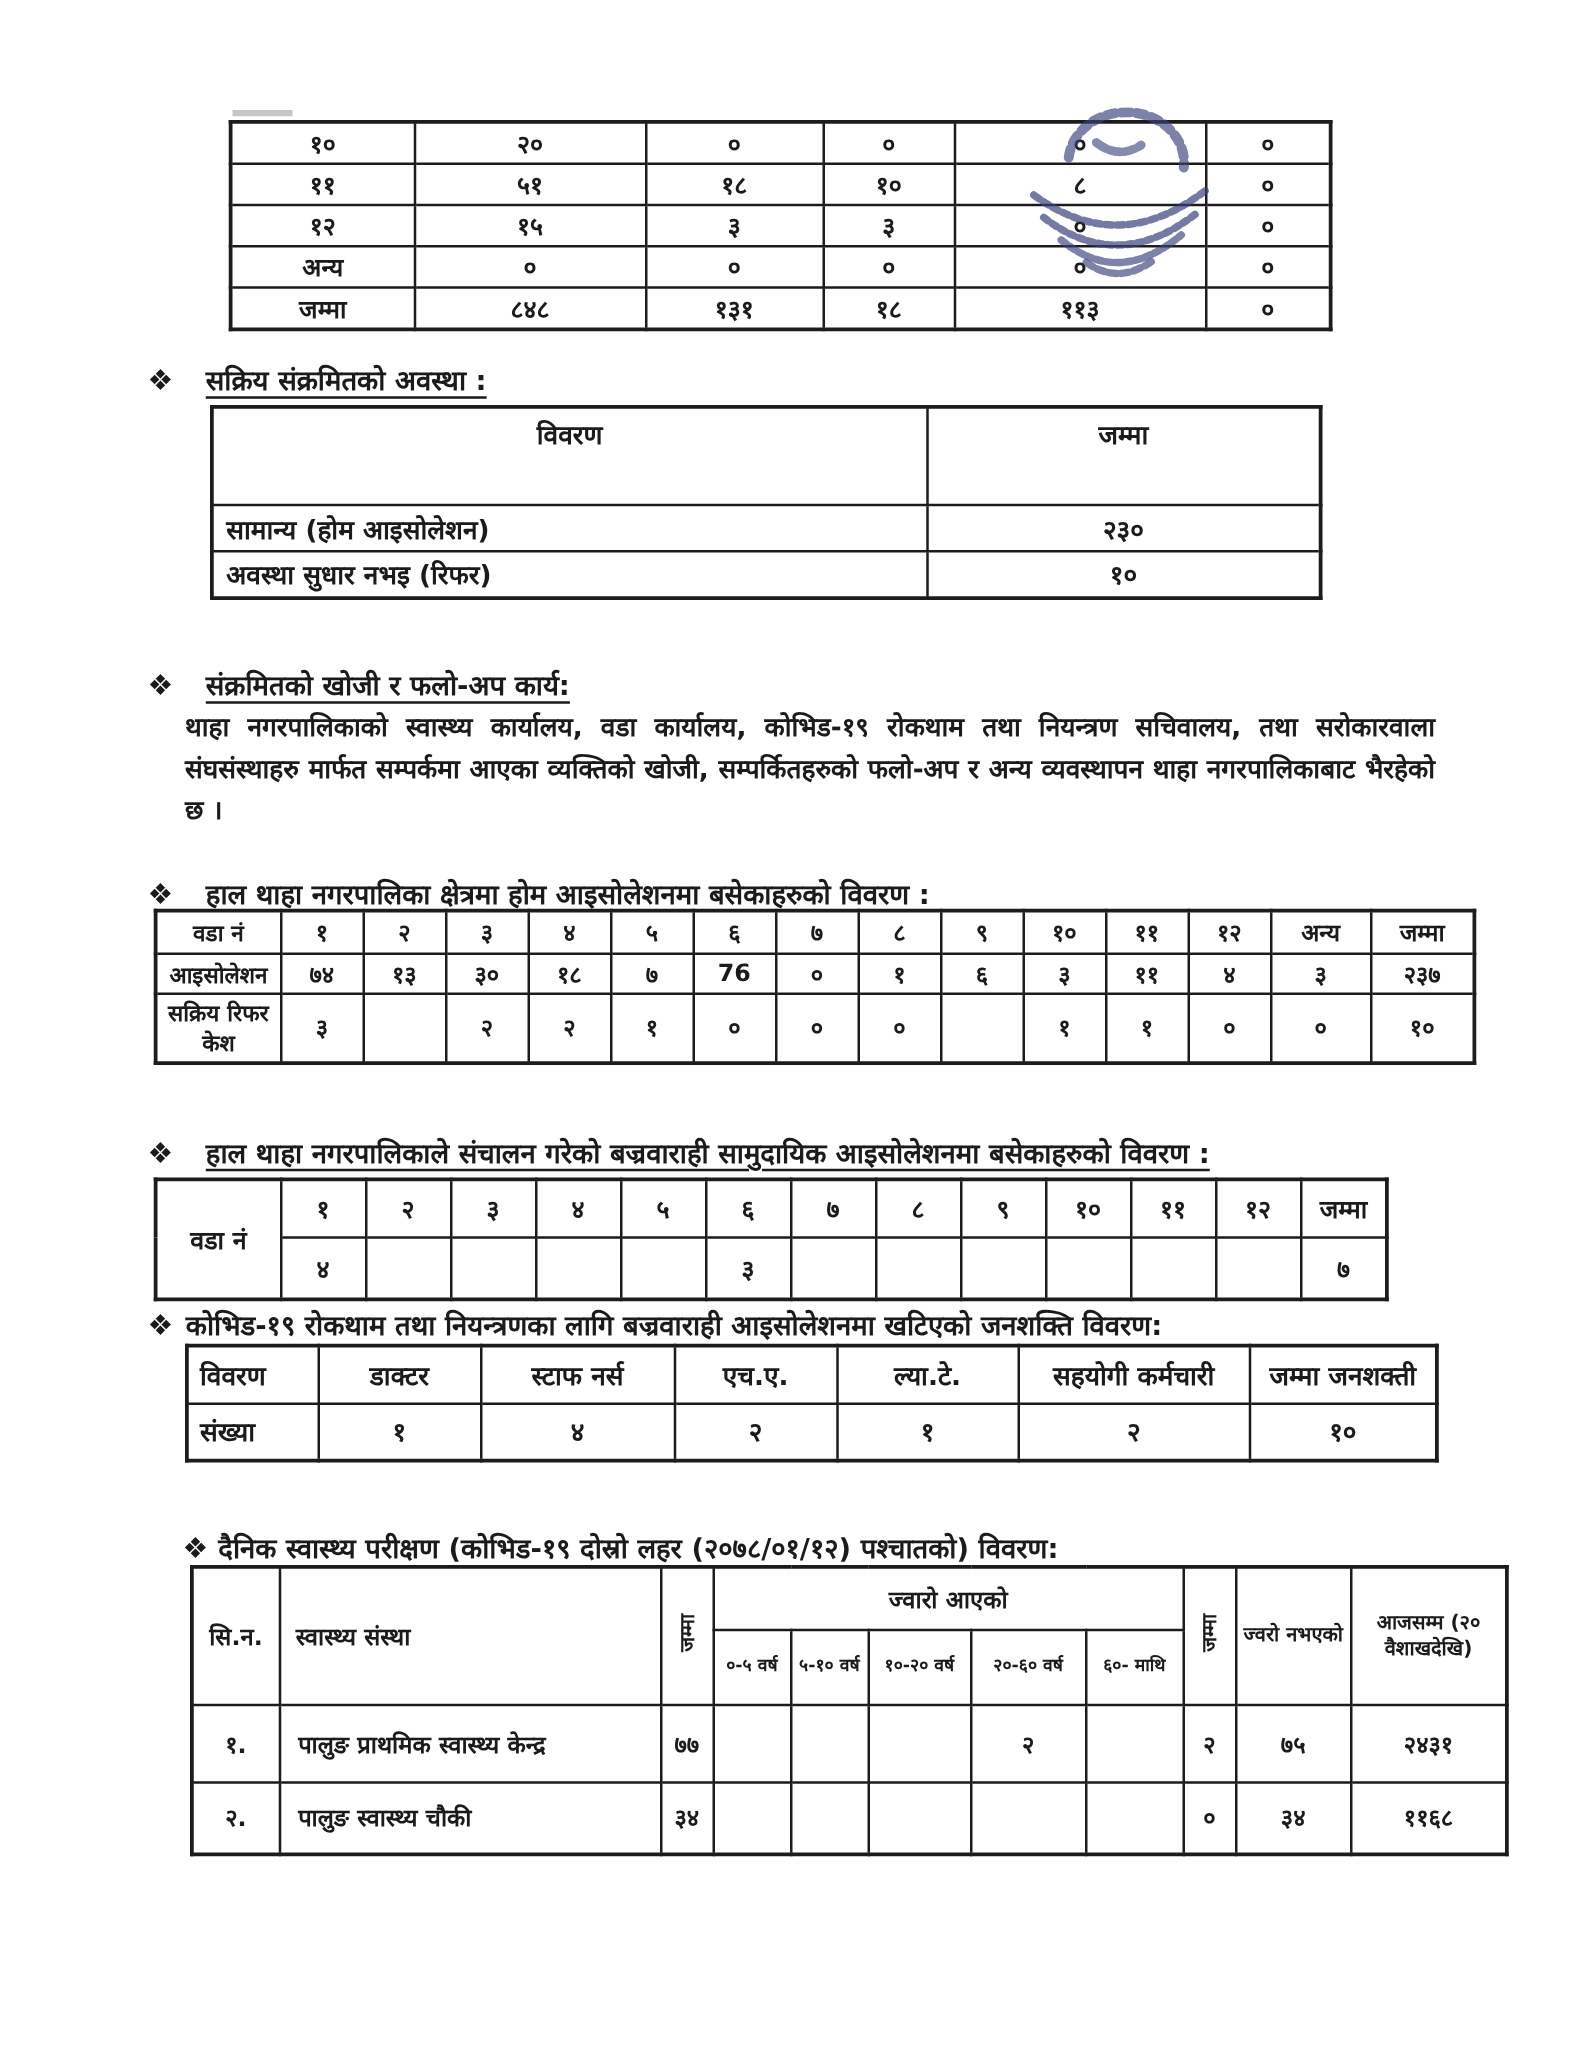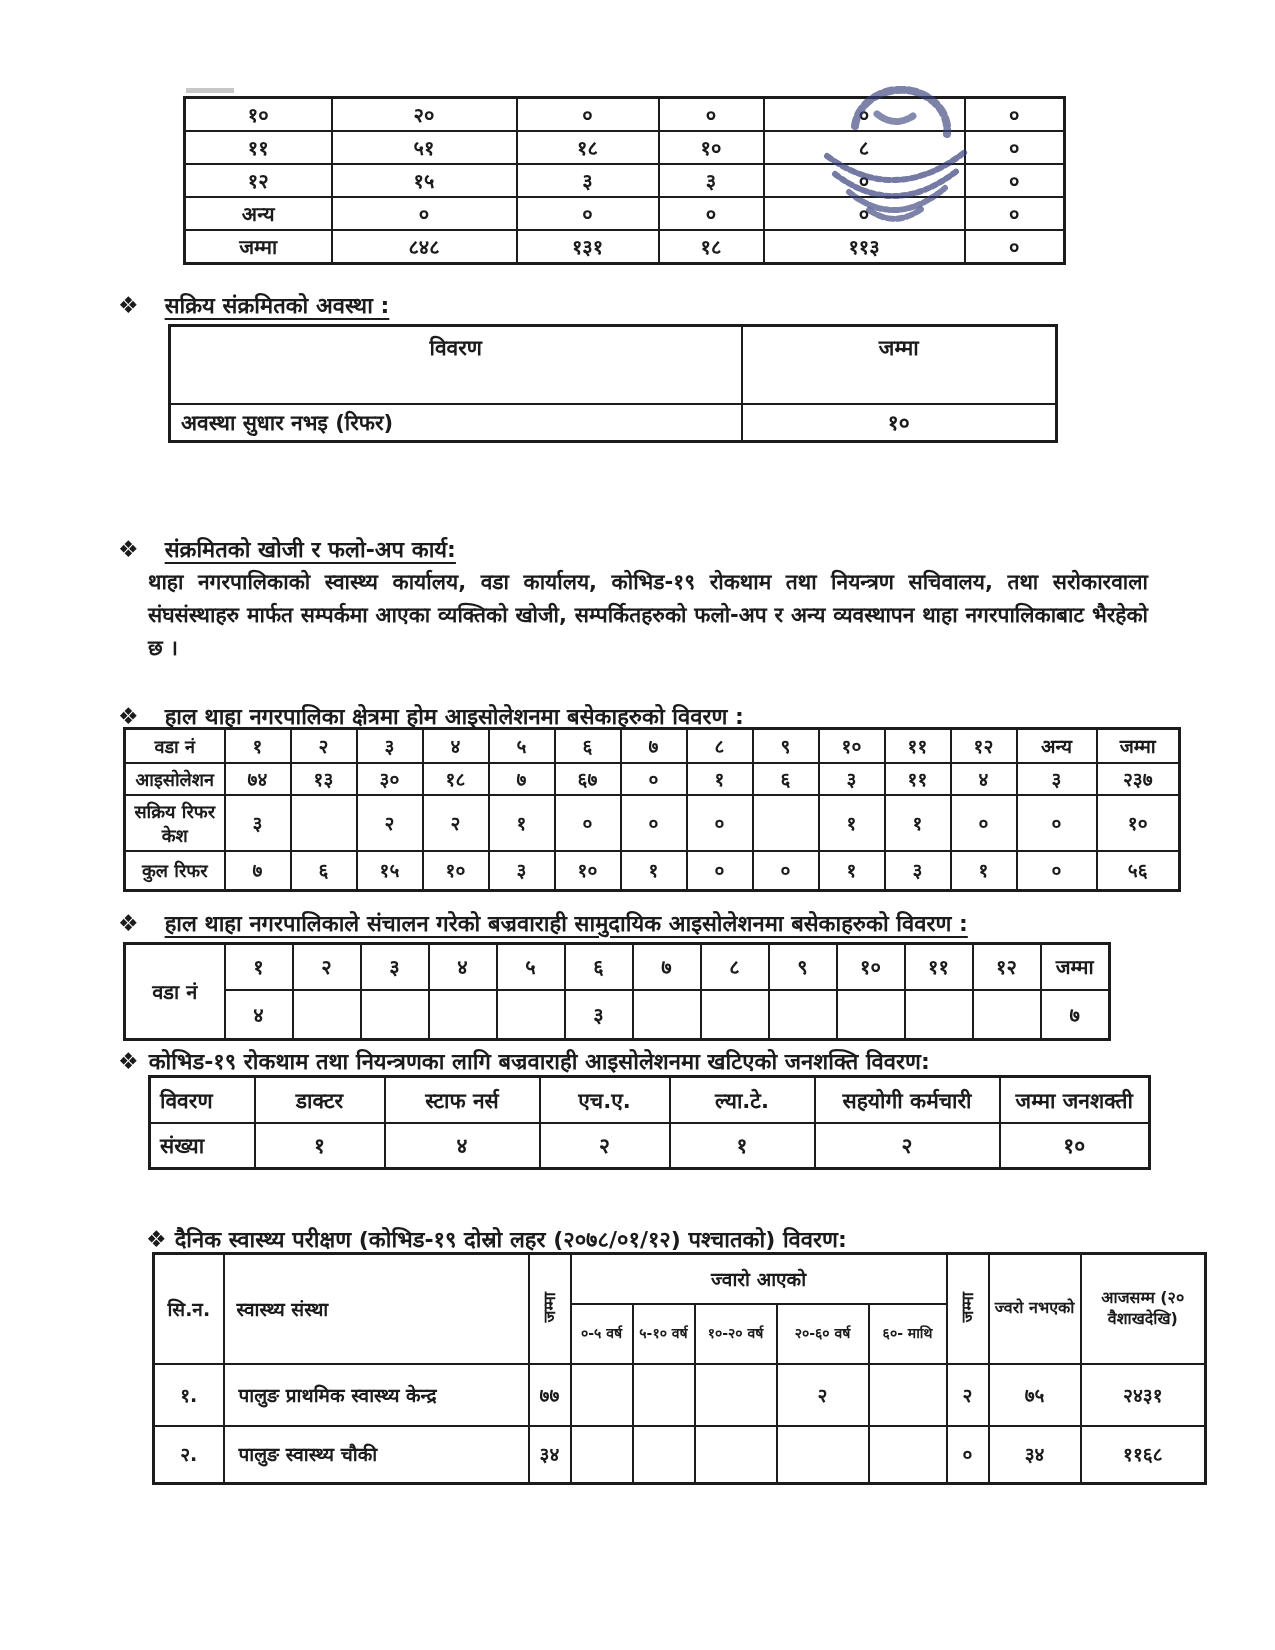--- a/index.html
+++ b/index.html
@@ -145,20 +145,24 @@
         <col style="width:315px">
       </colgroup>
     <tbody>
         <tr class="hrow">
       <td>विवरण</td>
       <td>जम्मा</td>
     </tr>
     </tbody>
       <tbody data-table="active_cases.rows">
         <tr>
+          <td>सामान्य (होम आइसोलेशन)</td>
+          <td>२३०</td>
+        </tr>
+        <tr>
           <td>अवस्था सुधार नभइ (रिफर)</td>
           <td>१०</td>
         </tr>
       </tbody>
   </table>
 
   <div class="section-head underlined" style="left:118px;top:536px;">
     <span class="bullet">❖</span>
     <span class="head-text">संक्रमितको खोजी र फलो-अप कार्य:</span>
   </div>
@@ -206,21 +210,21 @@
         </tr>
     </tbody>
       <tbody data-table="home_isolation.rows">
         <tr>
           <td>आइसोलेशन</td>
           <td>७४</td>
           <td>१३</td>
           <td>३०</td>
           <td>१८</td>
           <td>७</td>
-          <td>६७</td>
+          <td>76</td>
           <td>०</td>
           <td>१</td>
           <td>६</td>
           <td>३</td>
           <td>११</td>
           <td>४</td>
           <td>३</td>
           <td>२३७</td>
         </tr>
         <tr>
@@ -232,37 +236,20 @@
           <td>१</td>
           <td>०</td>
           <td>०</td>
           <td>०</td>
           <td></td>
           <td>१</td>
           <td>१</td>
           <td>०</td>
           <td>०</td>
           <td>१०</td>
-        </tr>
-        <tr>
-          <td>कुल रिफर</td>
-          <td>७</td>
-          <td>६</td>
-          <td>१५</td>
-          <td>१०</td>
-          <td>३</td>
-          <td>१०</td>
-          <td>१</td>
-          <td>०</td>
-          <td>०</td>
-          <td>१</td>
-          <td>३</td>
-          <td>१</td>
-          <td>०</td>
-          <td>५६</td>
         </tr>
       </tbody>
   </table>
 
   <div class="section-head underlined" style="left:118px;top:910px;">
     <span class="bullet">❖</span>
     <span class="head-text">हाल थाहा नगरपालिकाले संचालन गरेको बज्रवाराही सामुदायिक आइसोलेशनमा बसेकाहरुको विवरण :</span>
   </div>
   <table id="t5">
     <colgroup>

